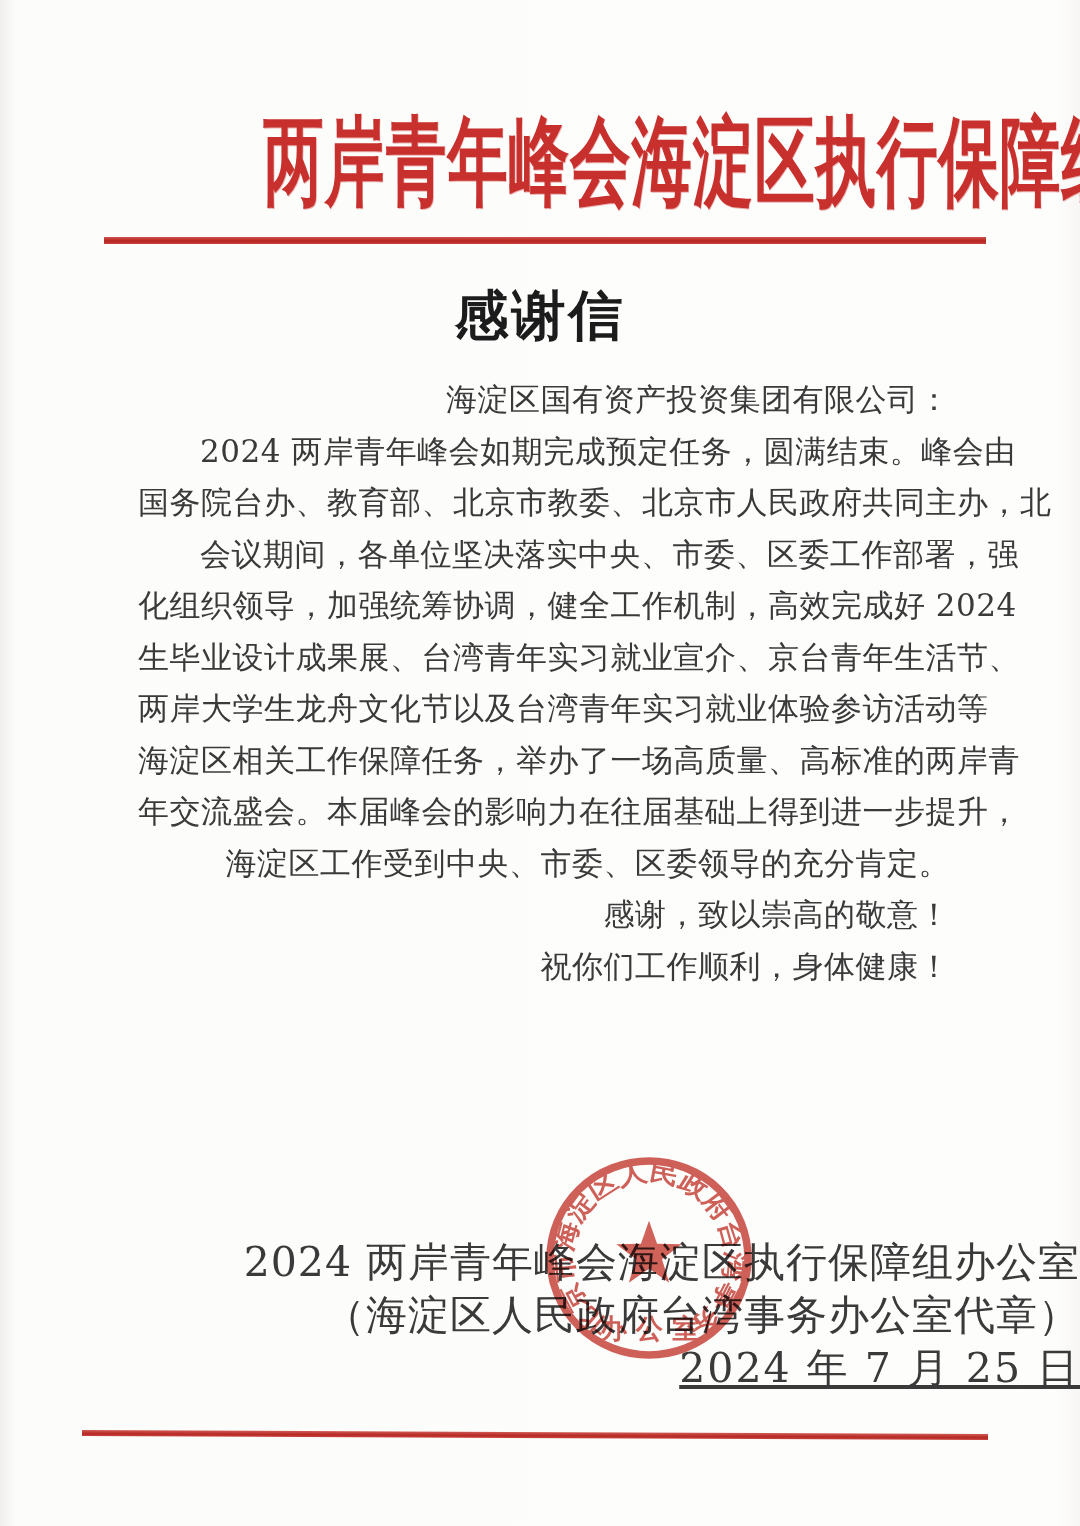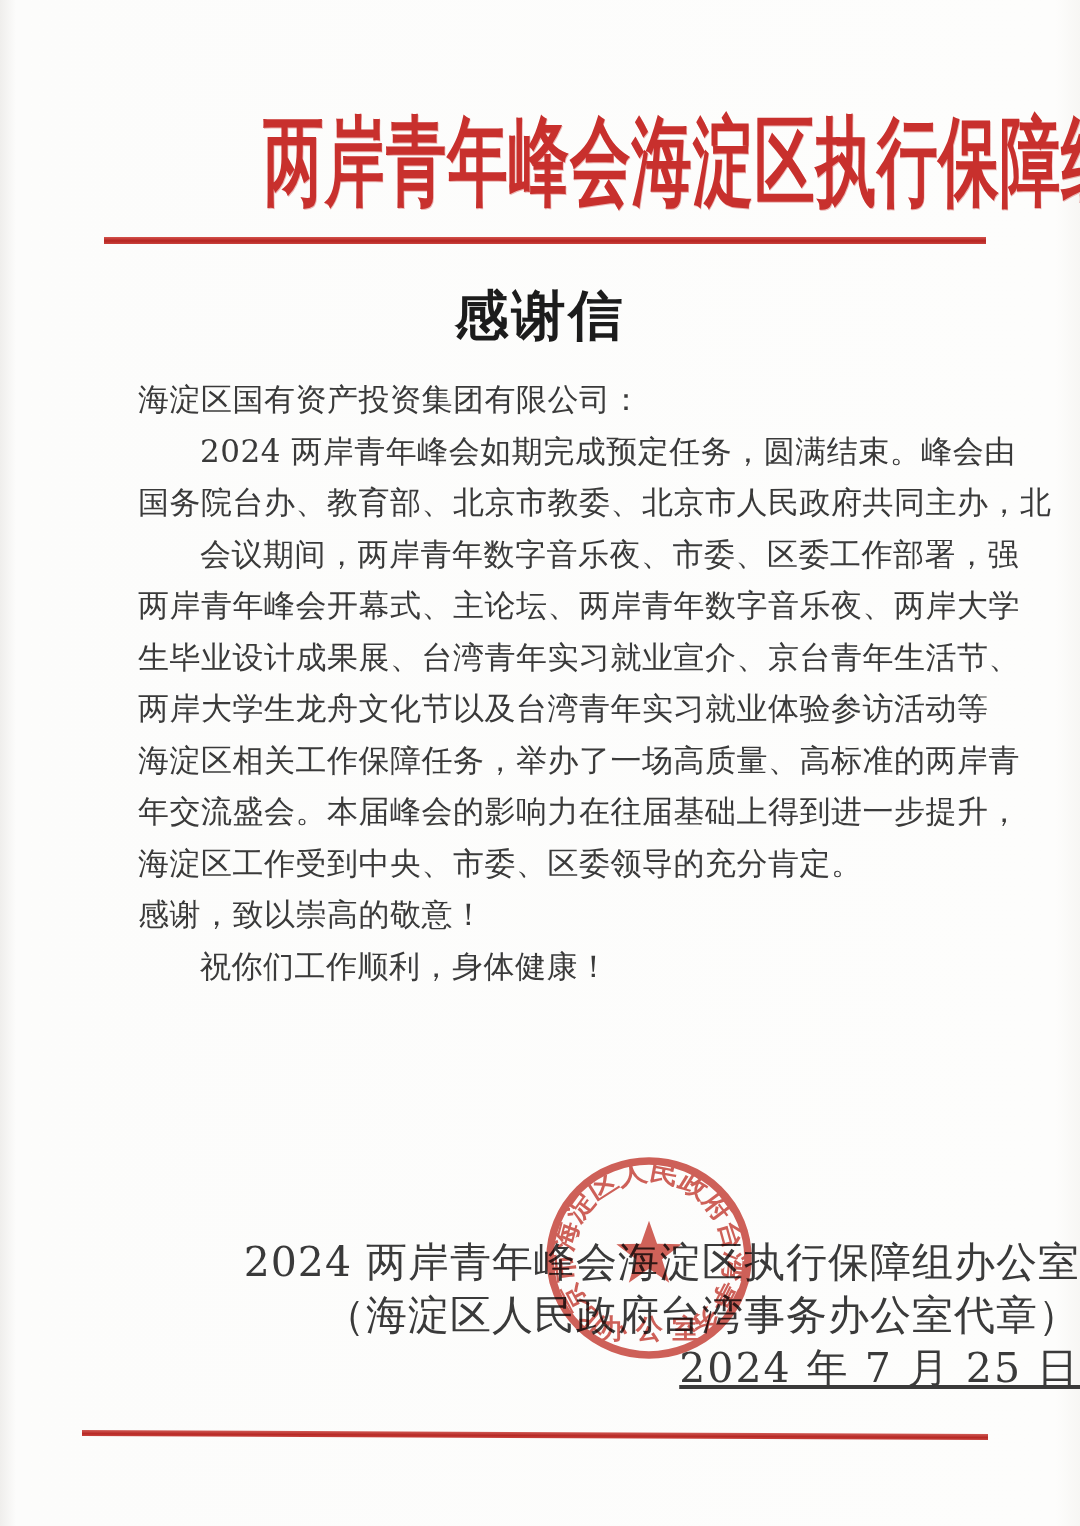--- a/index.html
+++ b/index.html
@@ -54,21 +54,21 @@
   }
   
   .body-text {
     position: absolute; top: 374px; left: 138px;
     width: 812px;
     font-size: 31px;
     line-height: 51.5px;
     color: #3a3a3a;
     letter-spacing: 0.5px;
   }
-  .body-text .line { white-space: nowrap; }
+  .body-text .line { white-space: nowrap; text-align: right; }
   .body-text .indent { text-indent: 2em; }
   
   .signature {
     position: absolute; top: 1236px; left: 240px;
     width: 840px;
     text-align: right;
     font-size: 41px;
     line-height: 53px;
     color: #3a3a3a;
     letter-spacing: 1px;
@@ -109,22 +109,22 @@
   <div class="red-rule-top"></div>
 
   <h1 class="doc-title">感谢信</h1>
 
   <div class="body-text">
     <div class="line">海淀区国有资产投资集团有限公司：</div>
 
     <div class="line indent">2024 两岸青年峰会如期完成预定任务，圆满结束。峰会由</div>
     <div class="line">国务院台办、教育部、北京市教委、北京市人民政府共同主办，北</div>
 
-    <div class="line indent">会议期间，两岸青年数字音乐夜、市委、区委工作部署，强</div>
-    <div class="line">两岸青年峰会开幕式、主论坛、两岸青年数字音乐夜、两岸大学</div>
+    <div class="line indent">会议期间，各单位坚决落实中央、市委、区委工作部署，强</div>
+    <div class="line">化组织领导，加强统筹协调，健全工作机制，高效完成好 2024</div>
     <div class="line">生毕业设计成果展、台湾青年实习就业宣介、京台青年生活节、</div>
     <div class="line">两岸大学生龙舟文化节以及台湾青年实习就业体验参访活动等</div>
     <div class="line">海淀区相关工作保障任务，举办了一场高质量、高标准的两岸青</div>
     <div class="line">年交流盛会。本届峰会的影响力在往届基础上得到进一步提升，</div>
     <div class="line">海淀区工作受到中央、市委、区委领导的充分肯定。</div>
 
     <div class="line">感谢，致以崇高的敬意！</div>
 
     <div class="line indent">祝你们工作顺利，身体健康！</div>
   </div>

